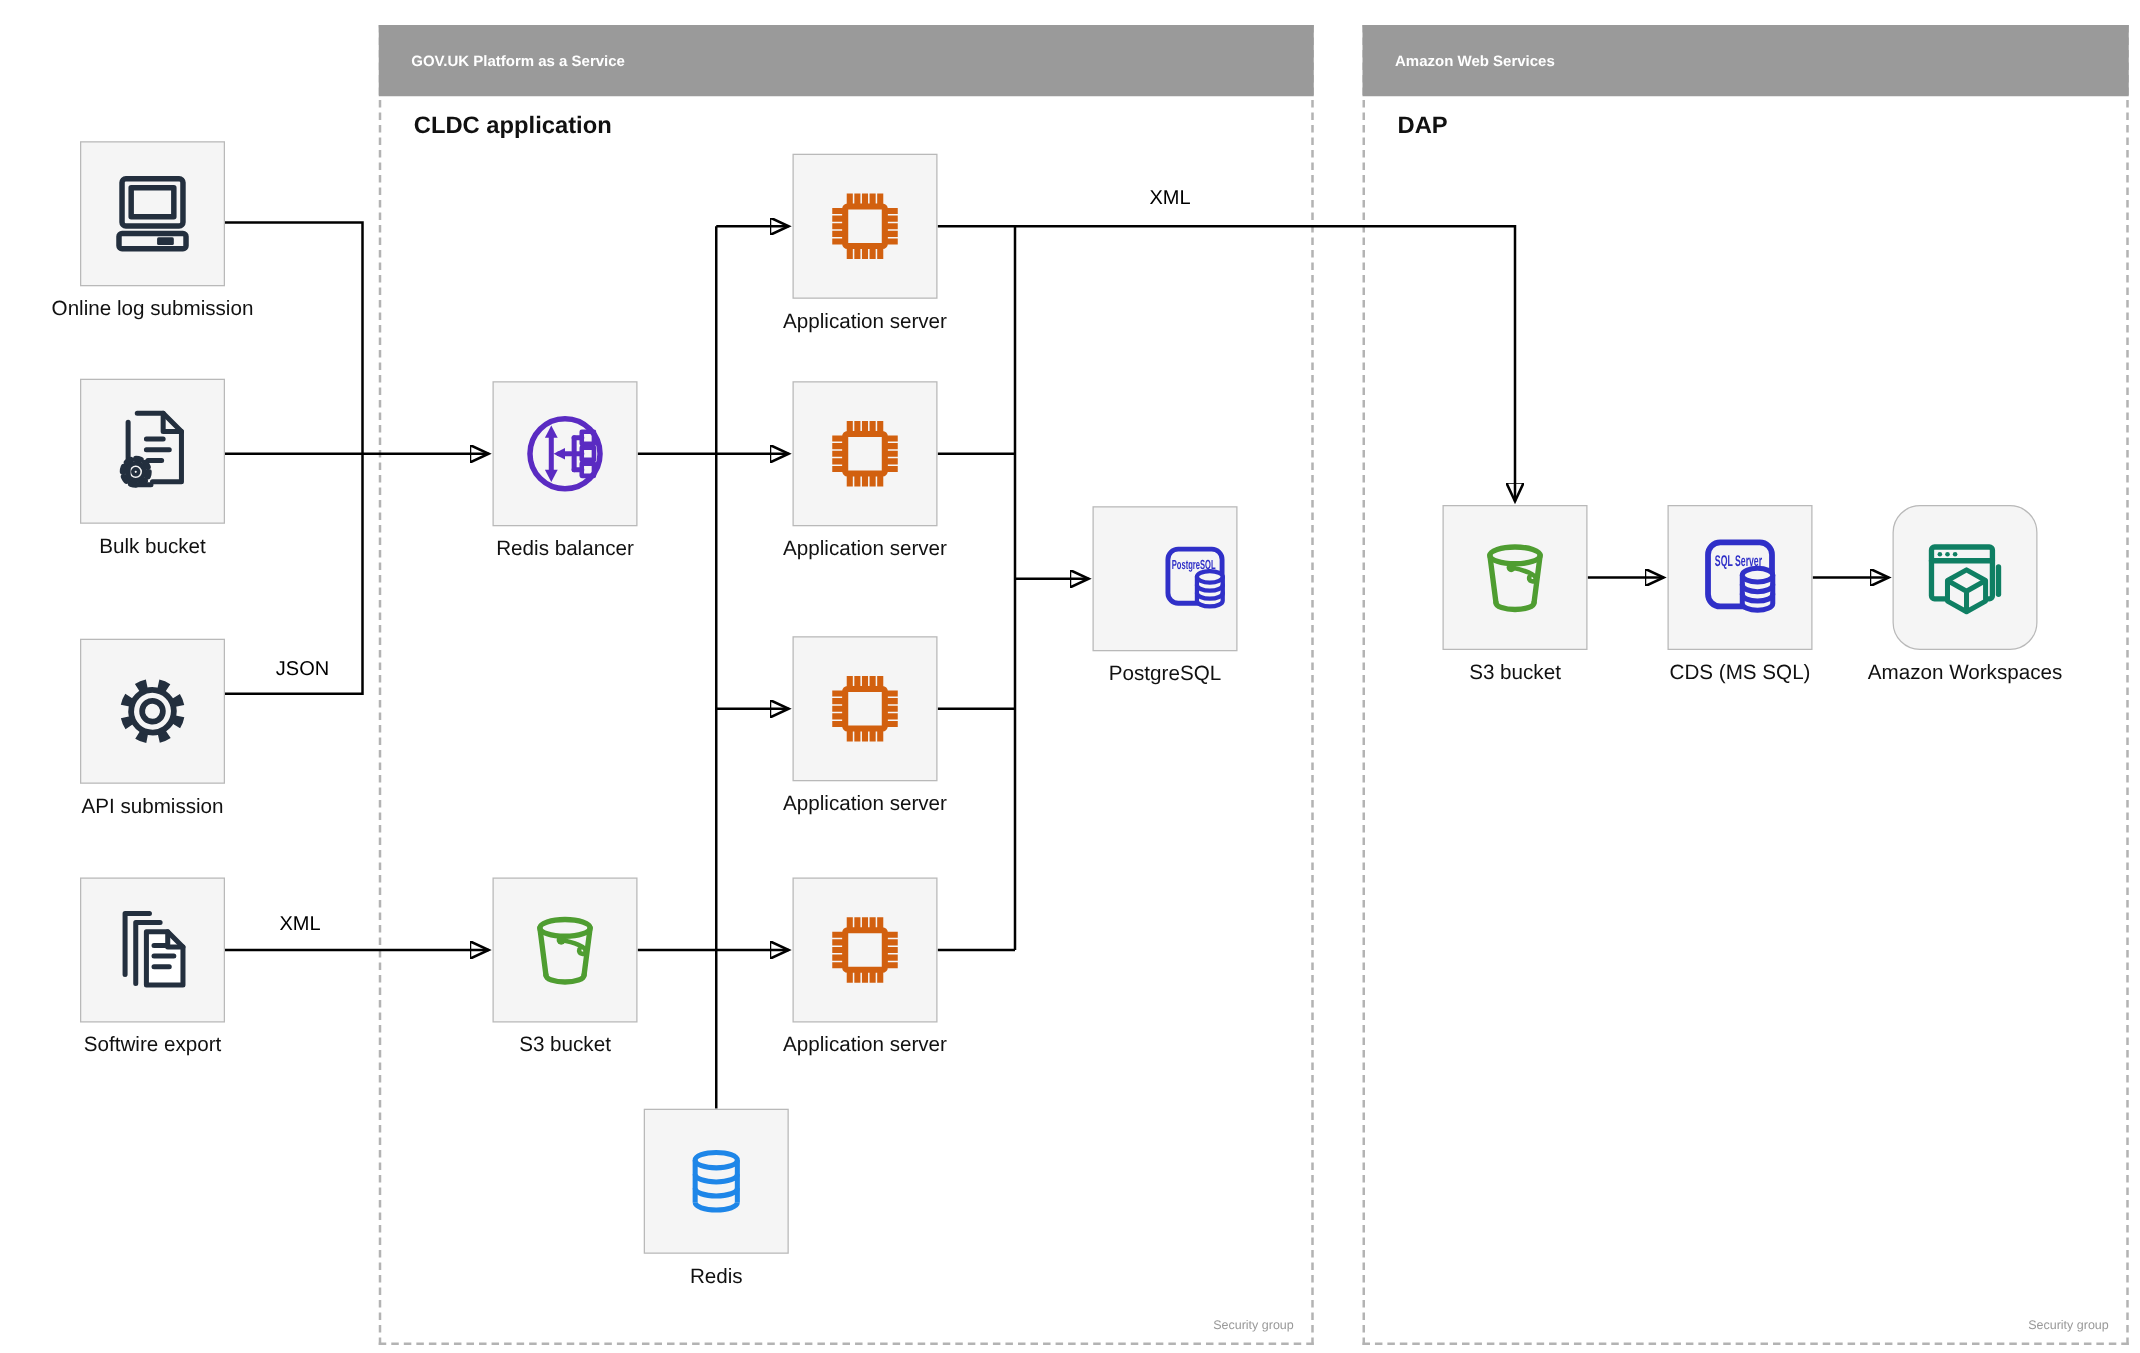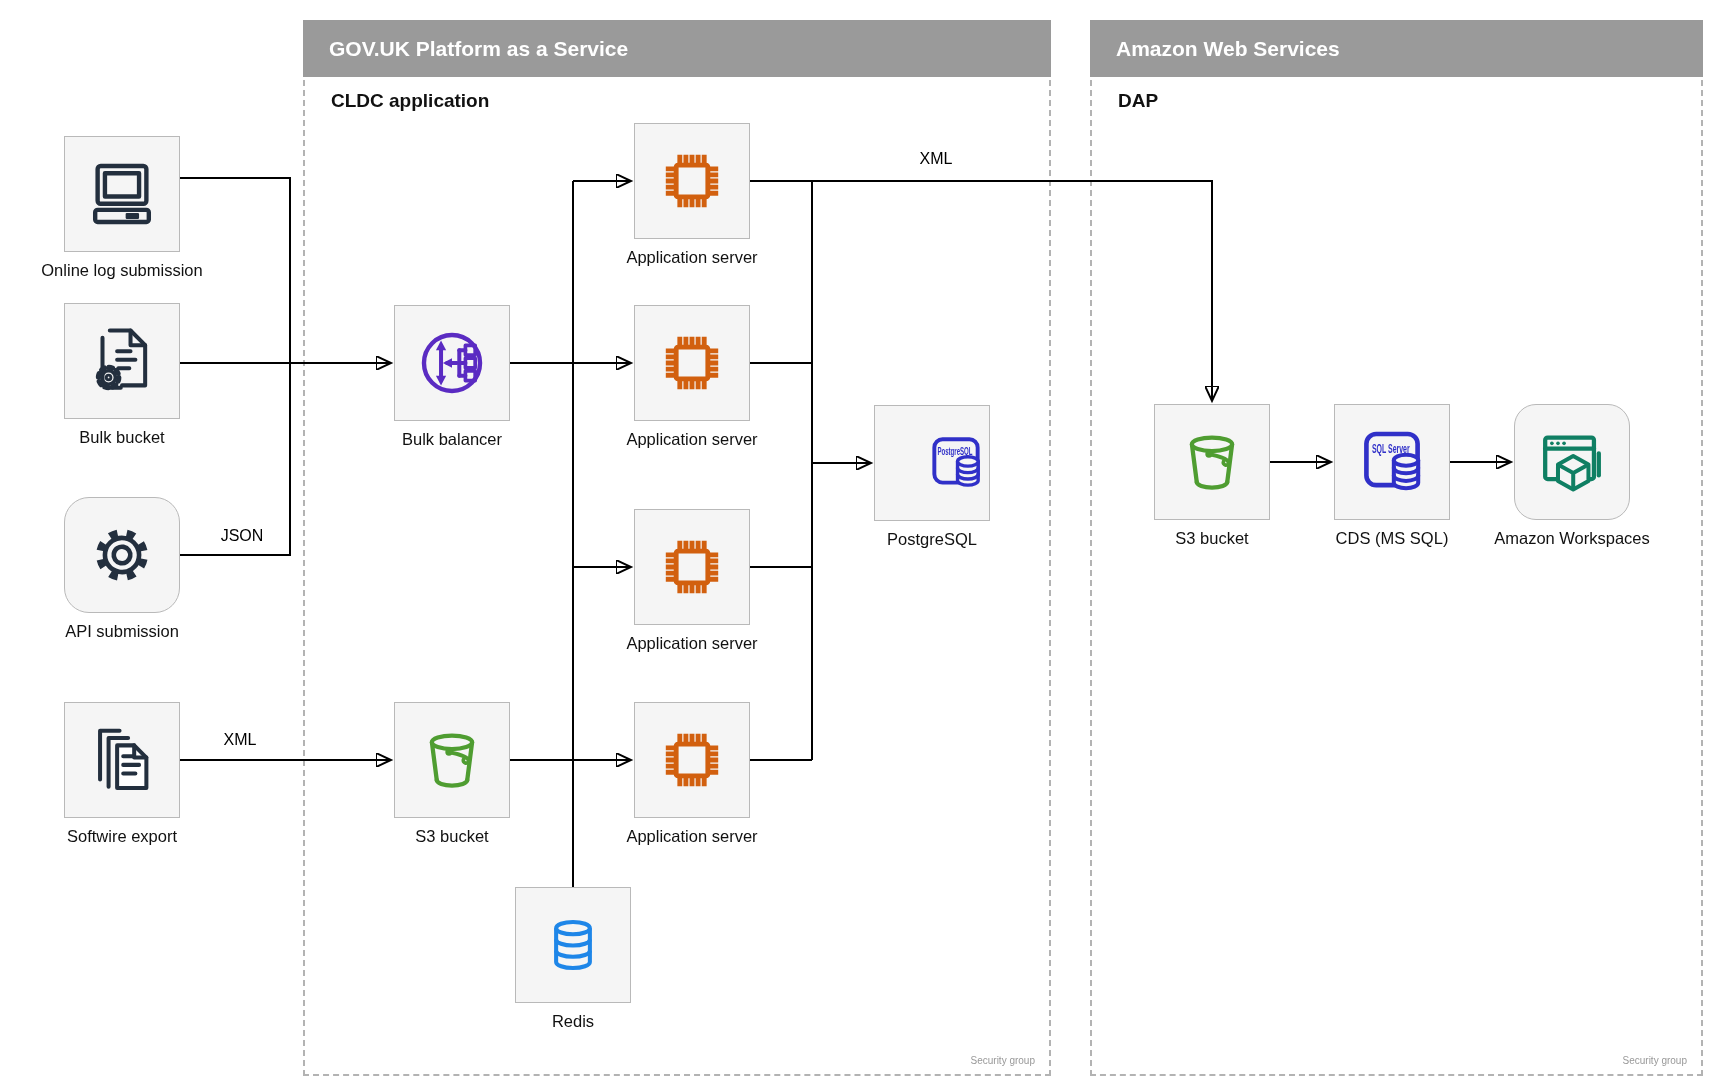--- a/index.html
+++ b/index.html
@@ -12,21 +12,21 @@
   
   .container{
     position:absolute;
     border:2px dashed var(--container-border,#b3b3b3);
     box-sizing:border-box;
     z-index:0;
   }
   .container-header{
     position:absolute;top:-2px;left:-2px;right:-2px;height:57px;
     background:var(--header-bar,#9a9a9a);
-    color:#ffffff;font-weight:bold;font-size:21px;
+    color:#ffffff;font-weight:bold;font-size:12px;
     display:flex;align-items:center;padding-left:26px;
   }
   .container-sub{
     position:absolute;top:68px;left:26px;
     font-weight:bold;font-size:19px;color:#111;
   }
   .container-footer{
     position:absolute;bottom:8px;right:14px;
     font-size:10px;color:var(--security-group-text,#999999);margin-top:29px;
   }
@@ -219,53 +219,53 @@
 </div>
 
 <div class="container" style="left:1090px;top:20px;width:613px;height:1056px;">
   <div class="container-header">
     <span>Amazon Web Services</span>
   </div>
   <div class="container-sub">DAP</div>
   <div class="container-footer">Security group</div>
 </div>
 
-<div class="node" style="left:64px;top:136px;">
+<div class="node" style="left:64px;top:113px;">
   <svg class="icon icon-dark" viewBox="0 0 64 64">
       <use href="#sym-computer"></use>
     </svg>
   <div class="node-label">Online log submission</div>
 </div>
 
 <div class="node" style="left:64px;top:303px;">
   <svg class="icon icon-dark" viewBox="0 0 64 64">
       <use href="#sym-doc-gear"></use>
     </svg>
   <div class="node-label">Bulk bucket</div>
 </div>
 
-<div class="node" style="left:64px;top:497px;border-radius:25px;">
+<div class="node" style="left:64px;top:511px;">
   <svg class="icon icon-dark" viewBox="0 0 64 64">
       <use href="#sym-gear"></use>
     </svg>
   <div class="node-label">API submission</div>
 </div>
 
 <div class="node" style="left:64px;top:702px;">
   <svg class="icon icon-dark" viewBox="0 0 64 64">
       <use href="#sym-docs"></use>
     </svg>
   <div class="node-label">Softwire export</div>
 </div>
 
 <div class="node" style="left:394px;top:305px;">
   <svg class="icon icon-purple" viewBox="0 0 64 64">
       <use href="#sym-lb"></use>
     </svg>
-  <div class="node-label">Bulk balancer</div>
+  <div class="node-label">Redis balancer</div>
 </div>
 
 <div class="node" style="left:394px;top:702px;">
   <svg class="icon icon-green" viewBox="0 0 64 64">
       <use href="#sym-bucket"></use>
     </svg>
   <div class="node-label">S3 bucket</div>
 </div>
 
 <div class="node" style="left:634px;top:123px;">

